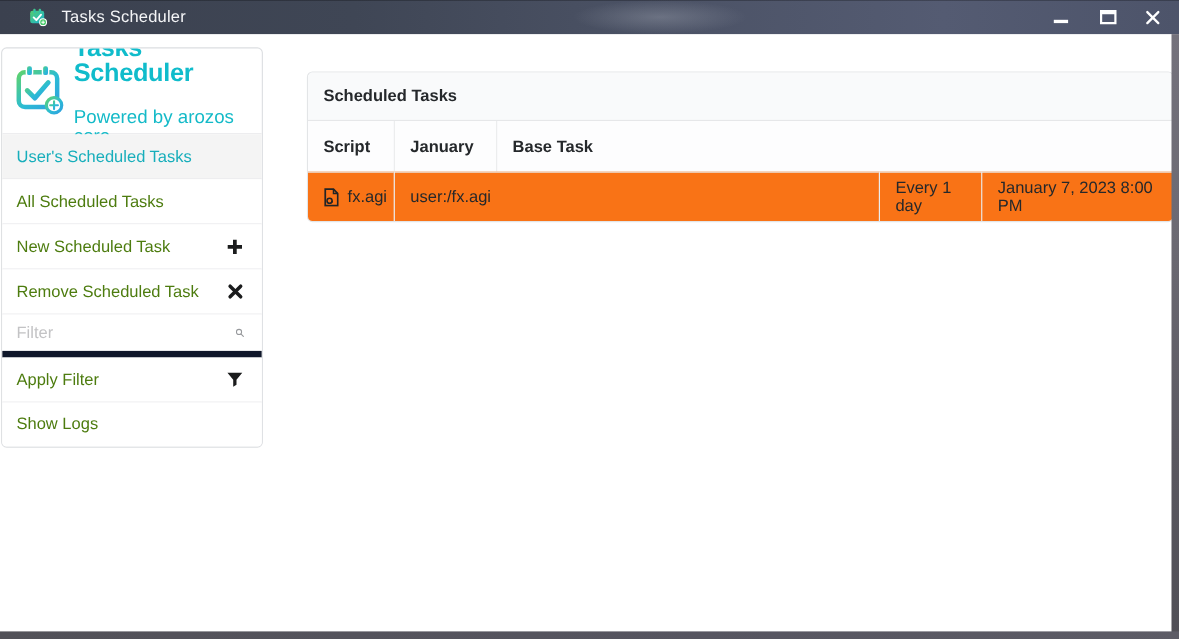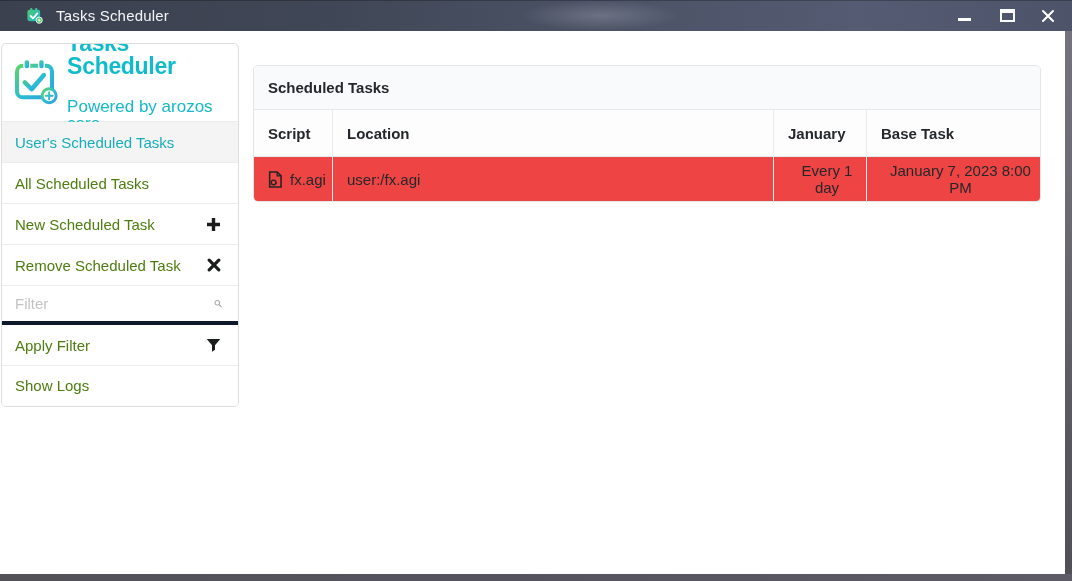--- a/index.html
+++ b/index.html
@@ -61,41 +61,41 @@
   .menu { display: flex; flex-direction: column; flex: 1 1 auto; }
   .menu-item {
     flex: 0 0 41px; display: flex; align-items: center; justify-content: space-between;
     padding: 0 17px 0 13px; font-size: 15px; color: #4d7c0f;
     border-bottom: 1px solid #ececee; background: #fff; cursor: pointer;
   }
   .menu-item:last-child { border-bottom: none; flex: 1 1 auto; }
   .menu-item.active { background: #f4f4f4; color: #17aebb; }
   .filter-row {
     flex: 0 0 39px; display: flex; align-items: center; justify-content: space-between;
-    padding: 0 16px 0 13px; border-bottom: 4px solid #0f172a; background: #fff;
+    padding: 0 16px 0 13px; border-bottom: 6px solid #0f172a; background: #fff;
   }
   .filter-row input {
     border: none; outline: none; font-size: 15px; flex: 1;
     font-family: "Liberation Sans", sans-serif; color: #333; background: transparent;
   }
   .filter-row input::placeholder { color: #c3c3c5; }
 
   
   .main-panel {
-    position: absolute; left: 253px; top: 65px; width: 788px;
+    position: absolute; left: 279px; top: 65px; width: 788px;
     border: 1px solid #e3e5e7; border-radius: 5px; background: #fff; overflow: hidden;
   }
   .panel-caption {
     height: 44px; background: #f9fafb; border-bottom: 1px solid #e6e7e9;
     display: flex; align-items: center; padding-left: 14px;
     font-weight: bold; font-size: 15px; color: #25282b;
   }
-  .trow { display: flex; text-align: center; }
+  .trow { display: flex; }
   .thead .cell { font-weight: bold; height: 46px; background: #fdfdfe; }
-  .tbody .cell { height: 45px; border-top: 1px solid #eaebed; background: #ef4444; }
+  .tbody .cell { height: 45px; border-top: 1px solid #eaebed; background: #f97316; }
   .cell {
     display: flex; align-items: center; padding-left: 14px; font-size: 15px; color: #25282b;
   }
   .cell + .cell { border-left: 1px solid #eaebed; }
   .c-script   { width: 78px;  flex: 0 0 78px; }
   .c-location { width: 441px; flex: 0 0 441px; }
   .c-interval { width: 93px;  flex: 0 0 93px; }
   .c-basetime { width: 174px; flex: 1 1 auto; }
   .file-ic { margin-right: 8px; display: flex; align-items: center; }
 </style>
@@ -195,21 +195,20 @@
       <span>Show Logs</span>
     </div>
   </nav>
 </aside>
 
 <section class="main-panel">
   <div class="panel-caption">Scheduled Tasks</div>
 
   <div class="trow thead">
     <div class="cell c-script">Script</div>
-    <div class="cell c-location">Location</div>
     <div class="cell c-interval">January</div>
     <div class="cell c-basetime">Base Task</div>
   </div>
 
   <div class="trow tbody">
     <div class="cell c-script">
       <span class="file-ic">
         <svg width="14" height="17" viewBox="0 0 15 18">
           <path d="M1.8 1 h8 l4.2 4.2 V17 H1.8 z" fill="none" stroke="#222426" stroke-width="1.7"></path>
           <path d="M9.8 1 v4.2 h4.2" fill="none" stroke="#222426" stroke-width="1.4"></path>

